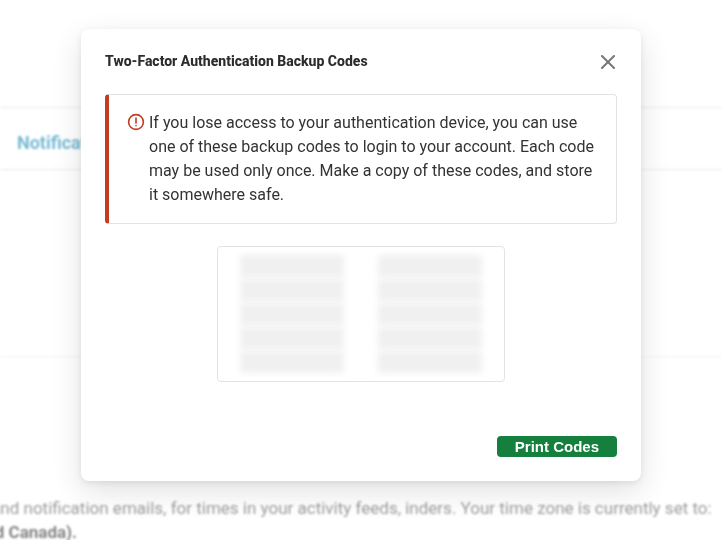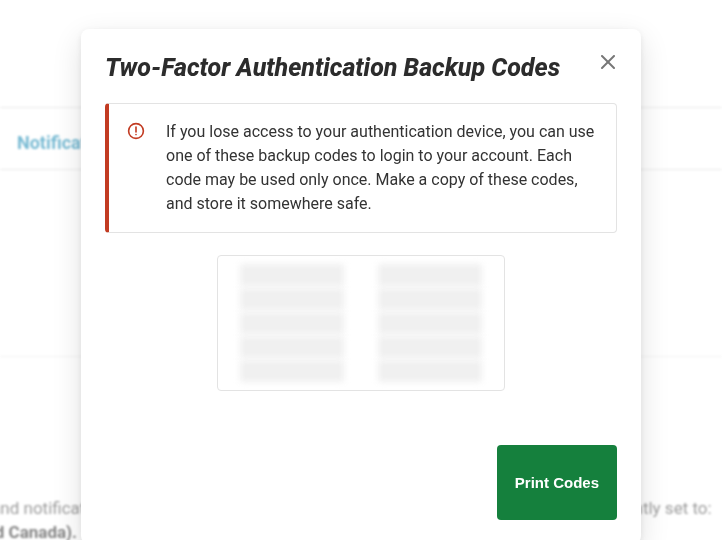--- a/index.html
+++ b/index.html
@@ -25,32 +25,32 @@
     left: 81px; top: 29px;
     width: 560px;
     background: #fff;
     border-radius: 8px;
     box-shadow: 0 10px 30px rgba(0,0,0,0.12), 0 2px 6px rgba(0,0,0,0.08);
     padding: 24px;
     display: flex;
     flex-direction: column;
   }
   .modal-header { display: flex; align-items: flex-start; justify-content: space-between; }
-  .modal-title { font-size: 25px; font-weight: 800; color: #2c2c2c; line-height: 1.2; font-style: italic; }
+  .modal-title { font-size: 14px; font-weight: 800; color: #2c2c2c; line-height: 1.2; }
   .close-btn { background: none; border: none; cursor: pointer; padding: 2px; color: #777; display: flex; align-items: center; justify-content: center; }
   .close-btn svg { width: 14px; height: 14px; }
 
   .alert {
     margin-top: 20px;
     border: 1px solid #e3e3e3;
     border-left: 4px solid #c23b22;
     border-radius: 4px;
     padding: 16px 18px;
     display: flex;
-    gap: 21px;
+    gap: 4px;
     align-items: flex-start;
   }
   .alert-icon { flex-shrink: 0; width: 18px; height: 18px; margin-top: 2px; color: #c23b22; }
   .alert-icon svg { width: 18px; height: 18px; display: block; }
   .alert-text { font-size: 16px; line-height: 1.5; color: #333; }
 
   .codes-box {
     margin: 22px auto 0 auto;
     width: 288px;
     border: 1px solid #e3e3e3;
@@ -69,21 +69,21 @@
 
   .modal-footer {
     margin-top: 54px;
     display: flex;
     justify-content: flex-end;
     gap: 14px;
   }
   .btn {
     border: none;
     border-radius: 4px;
-    padding: 29px 18px;
+    padding: 2px 18px;
     font-size: 15px;
     font-weight: 700;
     cursor: pointer;
     color: #fff;
     background: #15803d;
   }
 </style>
 </head>
 <body>
 

